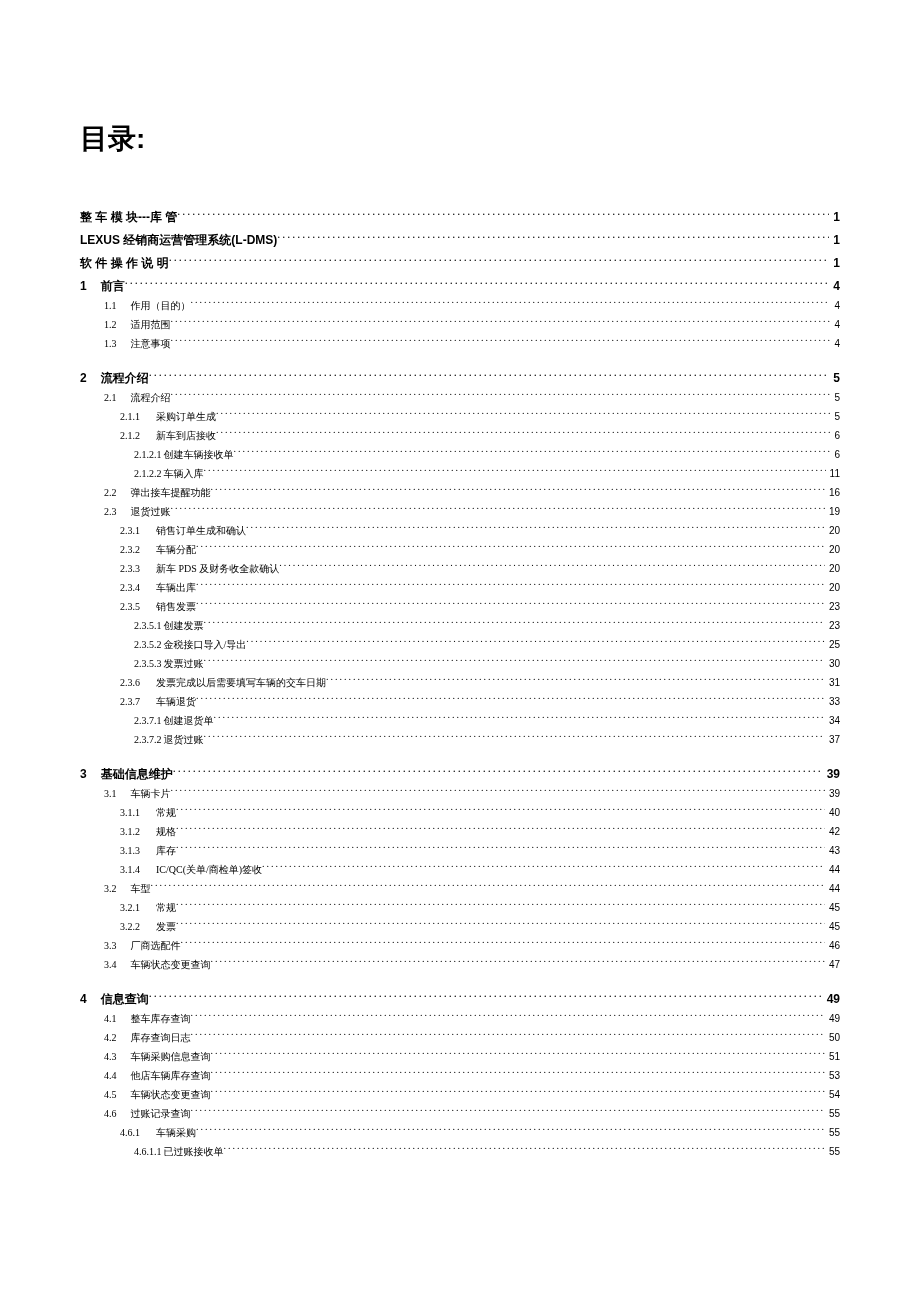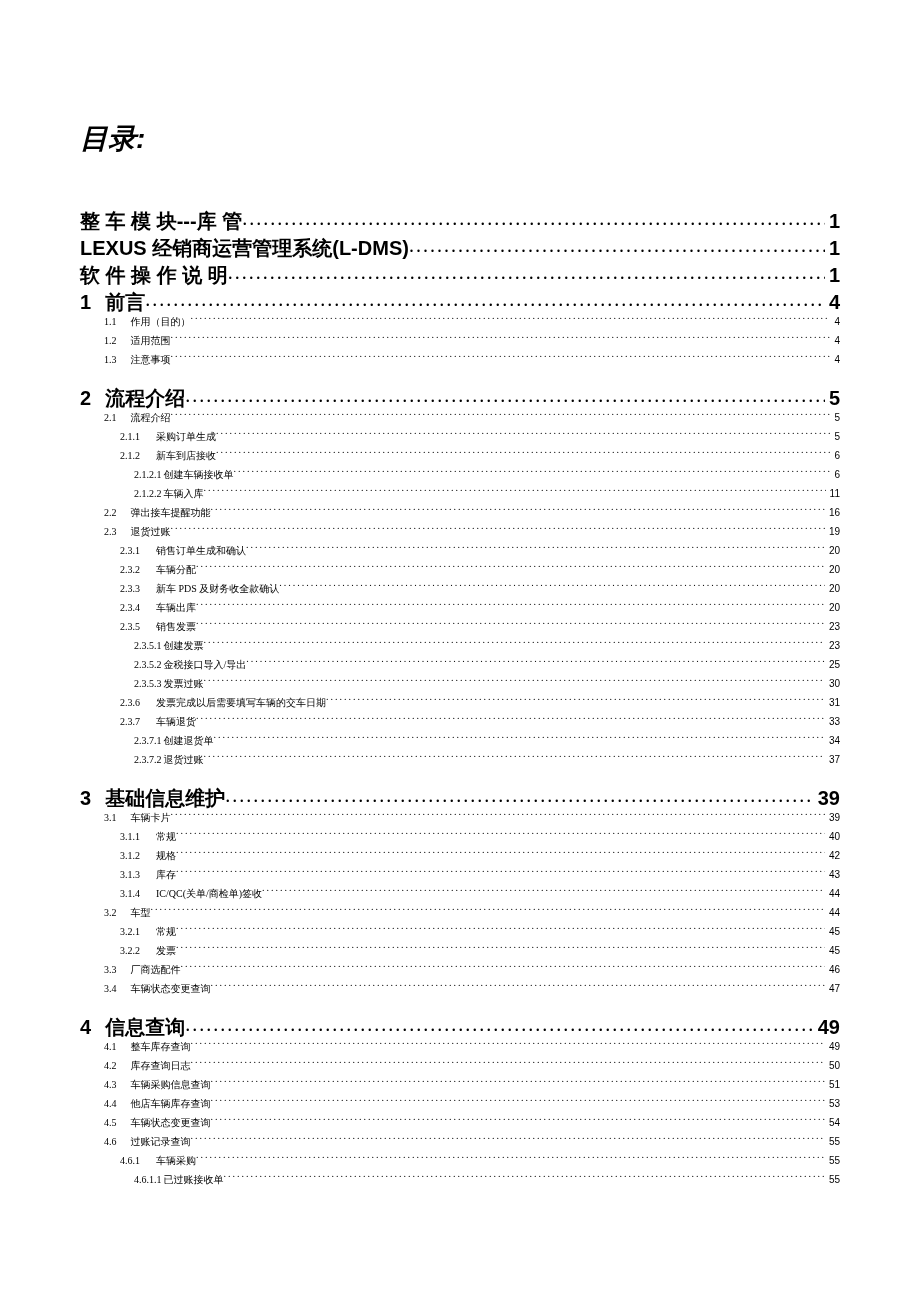--- a/index.html
+++ b/index.html
@@ -12,33 +12,32 @@
     }
     .page {
       padding: 120px 80px 60px 80px;
       box-sizing: border-box;
     }
     .toc-title {
       font-size: 28px;
       font-weight: bold;
       font-family: "SimHei", "黑体", sans-serif;
       margin-bottom: 50px;
-      font-style: italic;
     }
     .toc-line {
       display: flex;
       align-items: baseline;
       font-size: 10px;
       line-height: 19px;
       white-space: nowrap;
     }
     .toc-l0 {
       font-weight: bold;
       font-family: "SimHei", "黑体", sans-serif;
-      font-size: 20px;
+      font-size: 12px;
       margin-top: 16px;
     }
     .toc-l0.first {
       margin-top: 0;
     }
     .toc-l0:not(.first) + .toc-l0,
     .toc-l0.followup {
       margin-top: 4px;
     }
     .toc-l1 { padding-left: 24px; }

